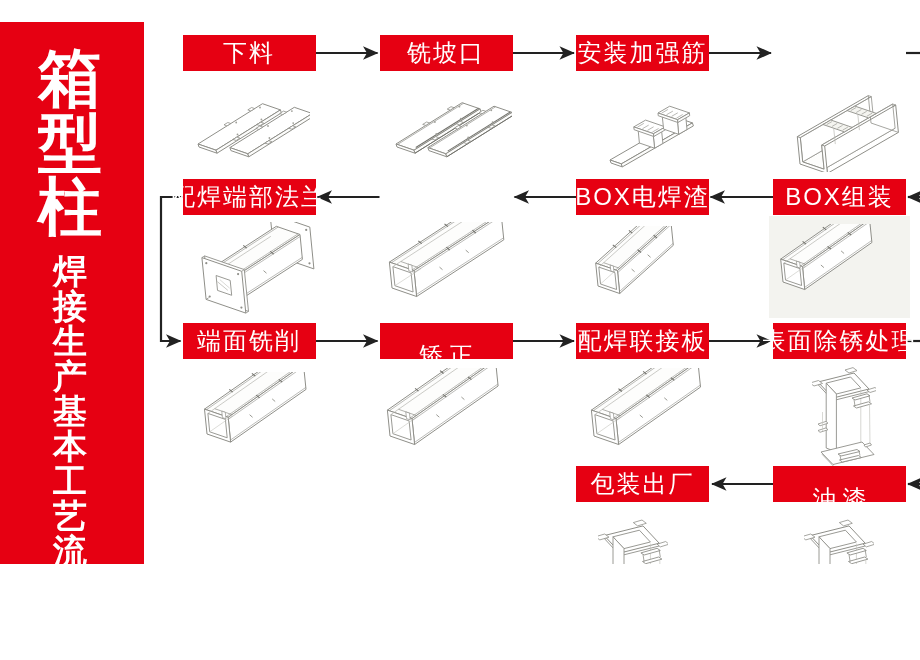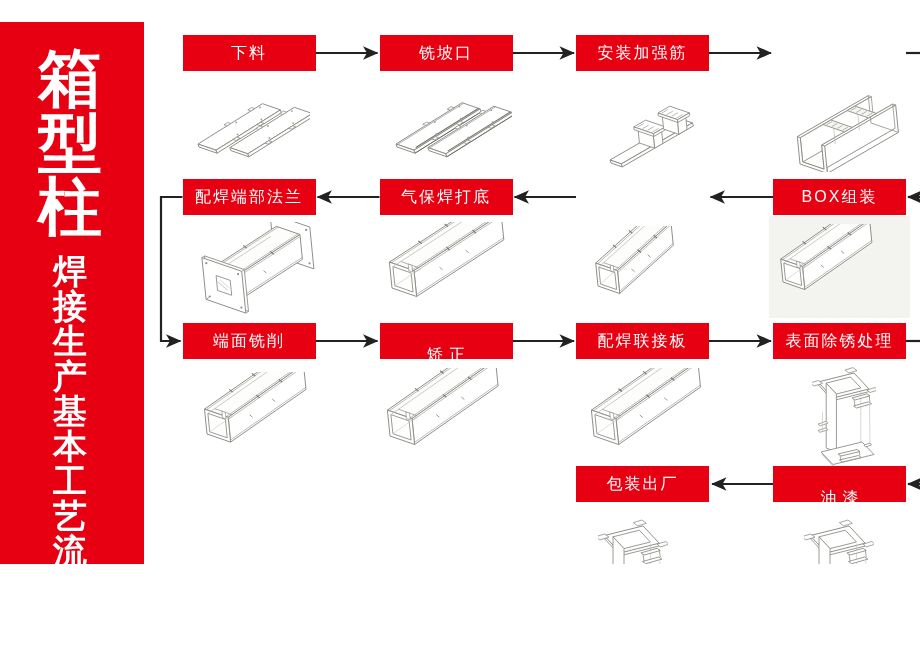--- a/index.html
+++ b/index.html
@@ -10,21 +10,21 @@
   .banner { position:absolute; left:0; top:22px; width:144px; height:619px; background:#e60012; }
   .banner-title { position:absolute; left:70px; top:24px; width:68px; transform:translateX(-50%);
      text-align:center; word-break:break-all;
      font-size:64px; font-weight:900; color:#fff; line-height:64.5px; }
   .banner-subtitle { position:absolute; left:69px; top:232px; width:36px; transform:translateX(-50%);
      text-align:right; word-break:break-all;
      font-size:34px; font-weight:700; color:#fff; line-height:35px; }
 
   .fbox { position:absolute; width:133px; height:36px; background:#e60012;
      display:flex; align-items:center; justify-content:center; }
-  .flabel { color:#fff; font-size:16px; font-weight:500; letter-spacing:2px; white-space:nowrap; }
+  .flabel { color:#fff; font-size:24px; font-weight:500; letter-spacing:2px; white-space:nowrap; }
   .fbox.two .flabel { letter-spacing:6px; margin-left:6px;margin-top:29px; }
 
   svg.lines { position:absolute; left:0; top:0; }
   svg.drw { position:absolute; }
   .graybg { position:absolute; left:769px; top:216px; width:141px; height:102px; background:#f3f3ef; }
 
   .bottom-remnant { position:absolute; left:172px; top:657px; width:748px; height:2.5px;
      background:repeating-linear-gradient(90deg,#eec2c2 0 8px,rgba(0,0,0,0) 8px 13px,#f0cccc 13px 19px,rgba(0,0,0,0) 19px 26px);
      opacity:.15; }
 </style>
@@ -412,22 +412,22 @@
     </div>
 <div class="fbox" style="left:379.5px;top:35px">
       <span class="flabel">铣坡口</span>
     </div>
 <div class="fbox" style="left:576.0px;top:35px">
       <span class="flabel">安装加强筋</span>
     </div>
 <div class="fbox" style="left:182.5px;top:179px">
       <span class="flabel">配焊端部法兰</span>
     </div>
-<div class="fbox" style="left:379.5px;top:179px">
-      <span class="flabel">气保焊打底</span>
+<div class="fbox" style="left:576.0px;top:179px">
+      <span class="flabel">BOX电焊渣</span>
     </div>
 <div class="fbox" style="left:773.0px;top:179px">
       <span class="flabel">BOX组装</span>
     </div>
 <div class="fbox" style="left:182.5px;top:323px">
       <span class="flabel">端面铣削</span>
     </div>
 <div class="fbox two" style="left:379.5px;top:323px">
       <span class="flabel">矫正</span>
     </div>

